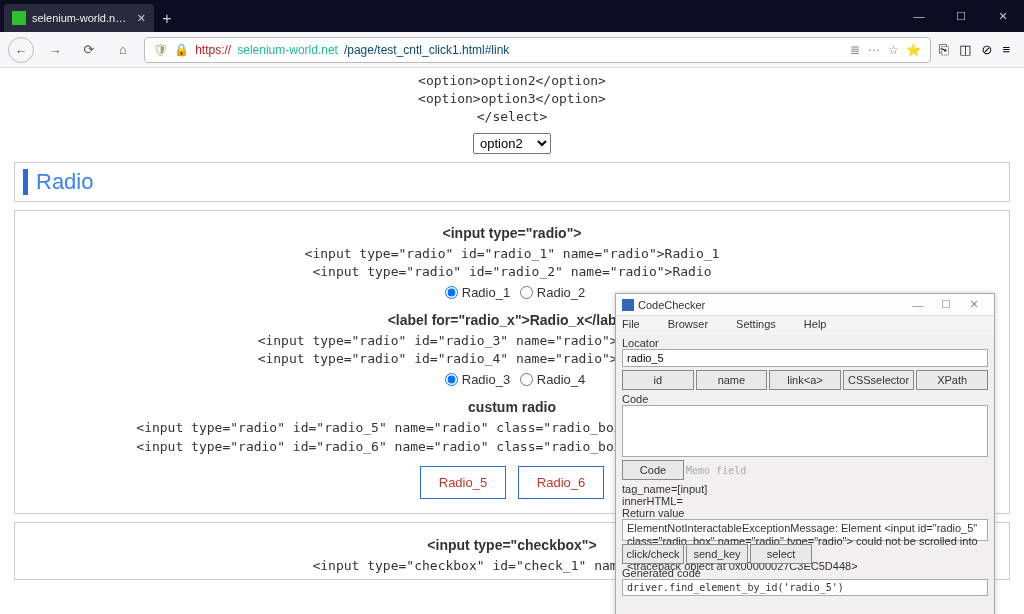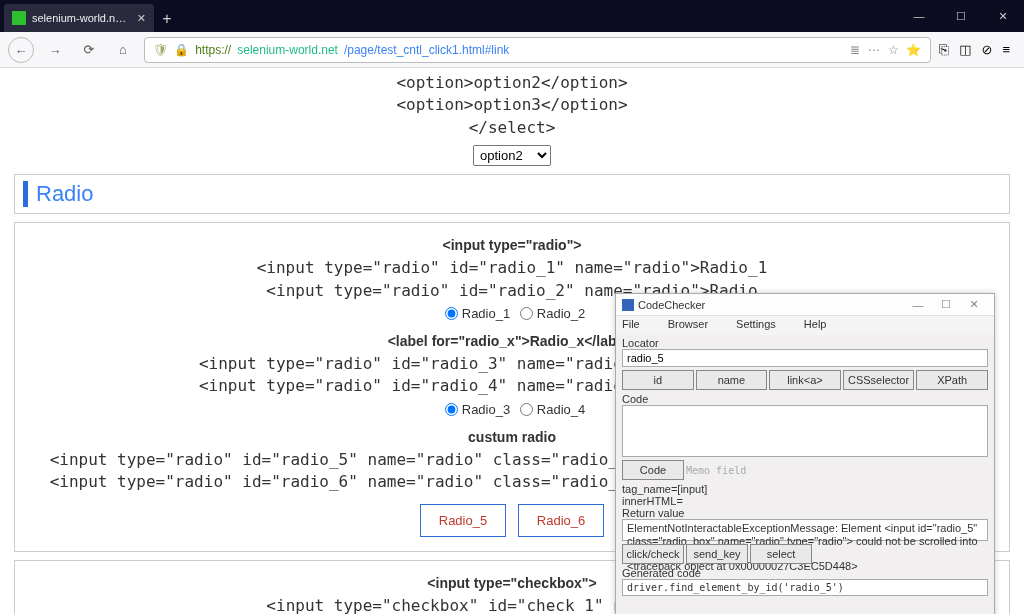--- a/index.html
+++ b/index.html
@@ -17,21 +17,21 @@
   .addr .btn { width:26px;height:26px;display:flex;align-items:center;justify-content:center;color:#555;border-radius:4px;}
   .urlbox { flex:1; height:26px; border:1px solid #bbb; border-radius:4px; display:flex; align-items:center; padding:0 8px; background:#fff; font-size:12px; gap:6px;}
   .urlbox .shield { color:#9a6; }
   .urlbox .lock { color:#777; }
   .urlbox .urlf { color:#2b8; font-family:inherit; }
   .rightbar { display:flex; gap:10px; padding-right:6px; }
 
   
   .page { position:absolute; top:68px; left:0; right:0; bottom:0; overflow:hidden; background:#fff;}
   .content { padding:4px 8px; text-align:center; color:#333;}
-  .codeSn { font-family:Consolas,monospace; font-size:16px; color:#333; line-height:1.4;text-align:center;}
+  .codeSn { font-family:Consolas,monospace; font-size:13px; color:#333; line-height:1.4;text-align:center;}
   .section { border:1px solid #ccc; margin:8px 6px; text-align:left; padding:6px 8px;}
   .section h2 { margin:0; font-weight:500; font-size:22px; border-left:5px solid #2b6cd9; padding-left:8px; color:#3b82f6;}
   .subh { font-weight:700; font-size:14px; margin:10px 0 4px;}
   select.osel { font-size:13px; padding:1px 2px; width:78px;}
   .rlbl{ font-size:13px; display:inline-flex; align-items:center; gap:2px;}
   input[type=radio],input[type=checkbox]{margin:0 2px 0 6px;}
   .cust { border:1px solid #2b6cd9; color:#c0392b; font-size:13px; padding:8px 18px; margin:4px; background:#fff;}
 
   
   .checker { position:absolute; left:615px; top:225px; width:380px; height:380px; background:#f1eff0; border:1px solid #aaa; box-shadow:0 0 6px rgba(0,0,0,.2); font-size:11px; color:#333;}
@@ -71,23 +71,23 @@
 </div>
 
 <div class="addr">
   <div class="btn" style="border:1px solid #bbb;border-radius:50%;">←</div>
   <div class="btn">→</div>
   <div class="btn">⟳</div>
   <div class="btn">⌂</div>
   <div class="urlbox">
     <span class="shield">🛡</span>
     <span class="lock">🔒</span>
-    <span class="urlf" style="color:#4d7c0f">https://</span>
+    <span class="urlf" style="color:#b91c1c">https://</span>
       <span class="urlf">selenium-world.net</span>
-      <span style="color:#3b82f6">/page/test_cntl_click1.html#link</span>
+      <span style="color:#0c4a6e">/page/test_cntl_click1.html#link</span>
     <span style="margin-left:auto;display:flex;gap:8px;color:#888">
       <span>≣</span>
       <span>⋯</span>
       <span>☆</span>
       <span style="color:#f7a000">⭐</span>
     </span>
   </div>
   <div class="rightbar">
     <span>⎘</span>
     <span>◫</span>

